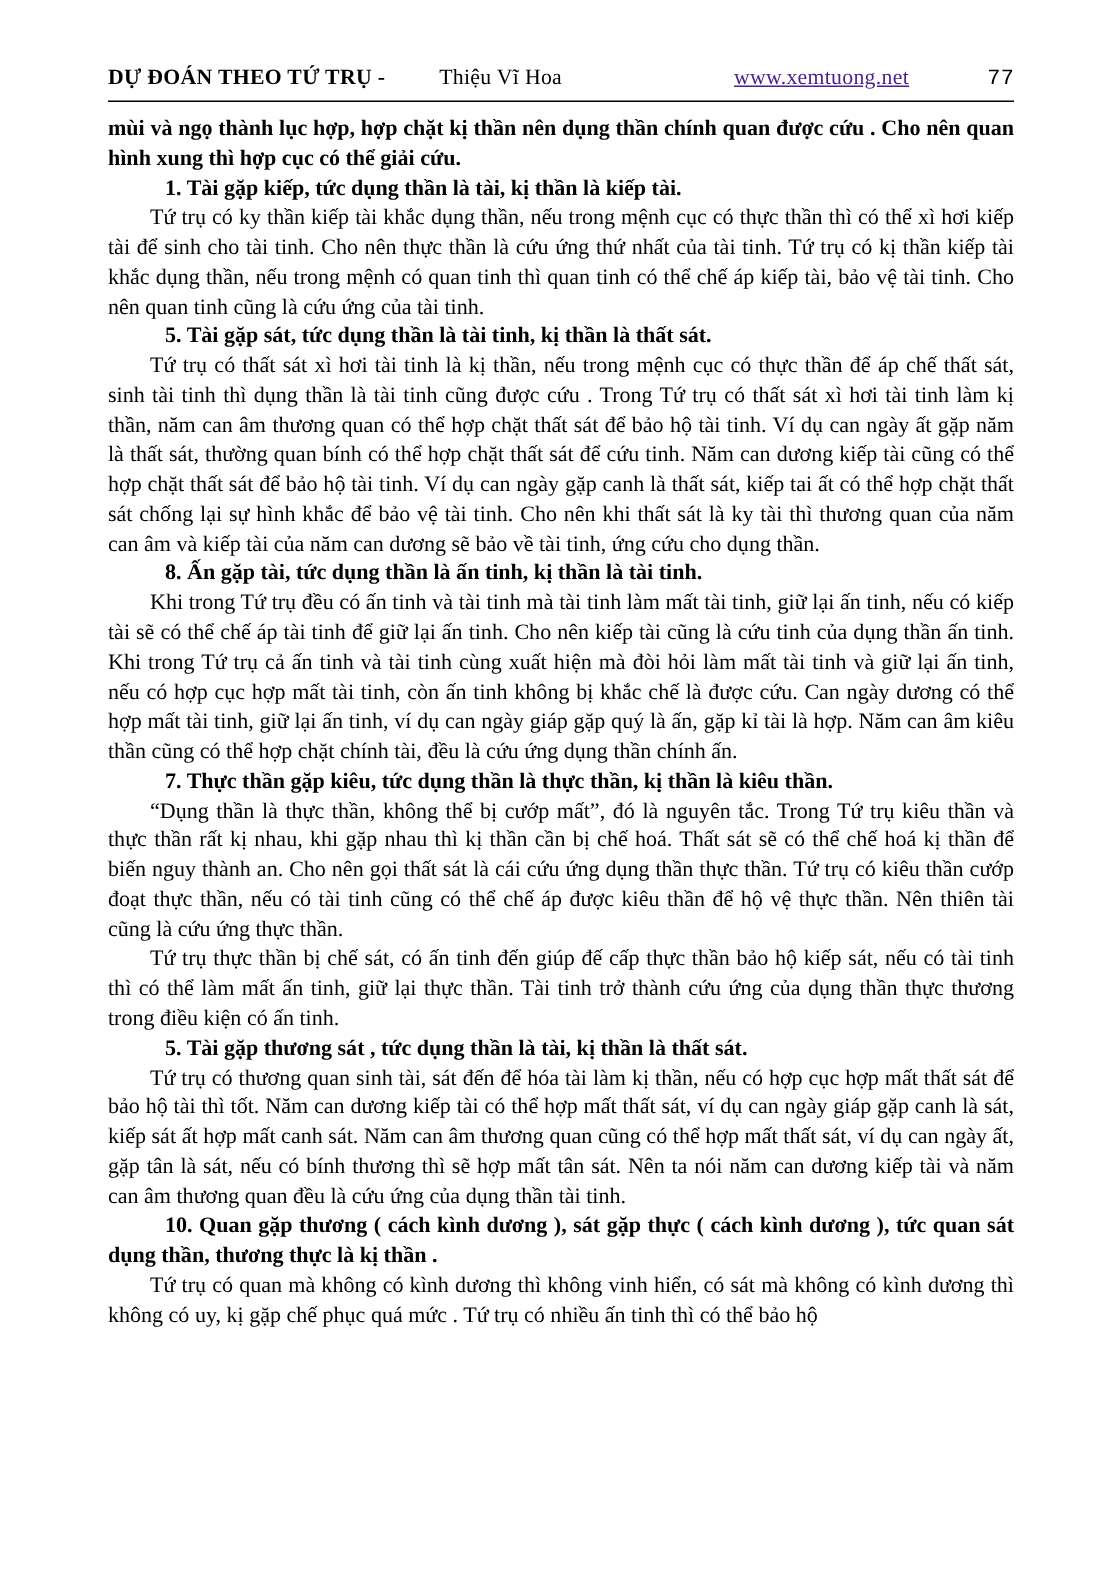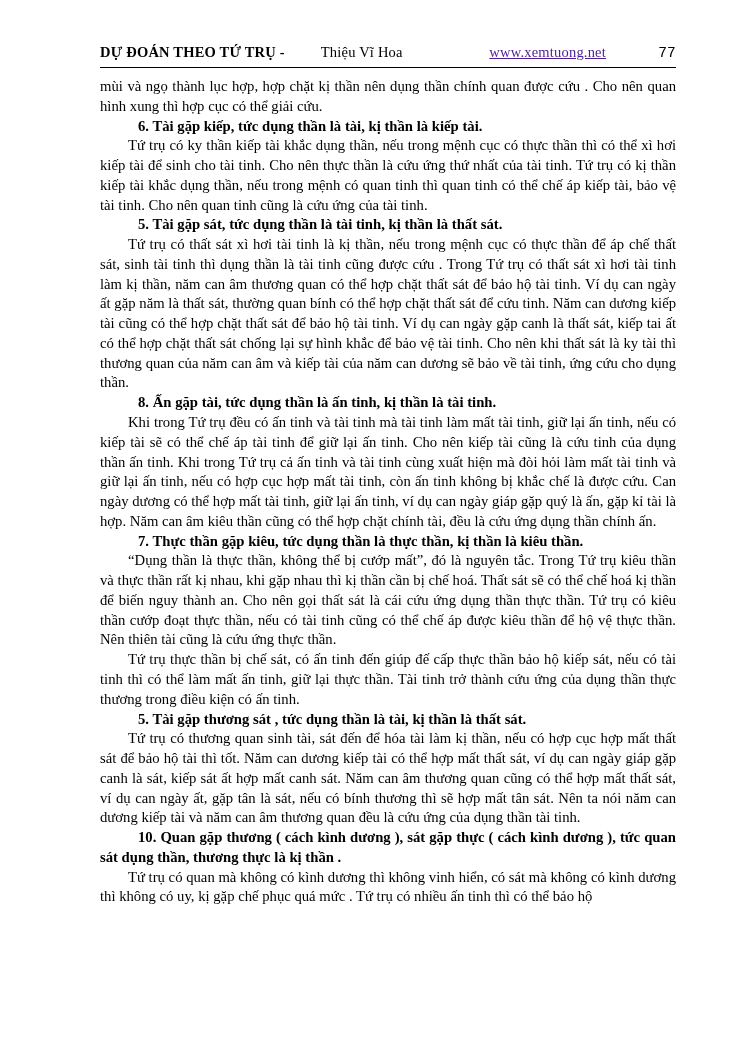--- a/index.html
+++ b/index.html
@@ -11,21 +11,21 @@
     height: 1053px;
     background: #ffffff;
     font-family: "Liberation Serif", "DejaVu Serif", serif;
     color: #000000;
   }
   .page {
     position: relative;
     width: 744px;
     height: 1053px;
     box-sizing: border-box;
-    padding: 44px 68px 30px 100px;
+    padding: 44px 68px 30px 72px;
   }
   .header {
     display: flex;
     align-items: baseline;
     font-size: 14.5px;
     letter-spacing: 0.2px;
     padding-bottom: 6px;
   }
   .header .title {
     font-weight: bold;
@@ -59,20 +59,21 @@
   }
   p {
     margin: 0;
     text-indent: 0;
   }
   p.body {
     text-indent: 28px;
   }
   p.noindent {
     text-indent: 0;
+    font-weight: bold;
   }
   p.heading {
     font-weight: bold;
     text-indent: 38px;
   }
   p.heading.wrap {
     text-indent: 38px;
   }
 </style>
 </head>
@@ -84,21 +85,21 @@
     <span class="title">DỰ ĐOÁN THEO TỨ TRỤ -</span>
     <span class="author">Thiệu Vĩ  Hoa</span>
     <span class="site">www.xemtuong.net</span>
     <span class="pageno">77</span>
   </div>
 
   <div class="rule"></div>
 
   <div class="content">
     <p class="noindent">mùi và ngọ thành lục hợp, hợp chặt kị thần nên dụng thần chính quan được cứu . Cho nên quan hình xung thì hợp cục có thể giải cứu.</p>
-    <p class="heading">6.  Tài gặp kiếp, tức dụng thần là tài, kị thần là kiếp tài.</p>
+    <p class="heading">1.  Tài gặp kiếp, tức dụng thần là tài, kị thần là kiếp tài.</p>
     <p class="body">Tứ trụ có ky thần kiếp tài khắc dụng thần, nếu trong mệnh cục có thực thần thì có thể xì hơi kiếp tài để sinh cho tài tinh. Cho nên thực thần là cứu ứng thứ nhất của tài tinh. Tứ trụ có kị thần kiếp tài khắc dụng thần, nếu trong mệnh có quan tinh thì quan tinh có thể chế áp kiếp tài, bảo vệ tài tinh. Cho nên quan tinh cũng là cứu ứng của tài tinh.</p>
     <p class="heading">5. Tài gặp sát, tức dụng thần là tài tinh, kị thần là thất sát.</p>
     <p class="body">Tứ trụ có thất sát xì hơi tài tinh là kị thần, nếu trong mệnh cục có thực thần để áp chế thất sát, sinh tài tinh thì dụng thần là tài tinh cũng được cứu . Trong Tứ trụ có thất sát xì hơi tài tinh làm kị thần, năm can âm thương quan có thể hợp chặt thất sát để bảo hộ tài tinh. Ví dụ can ngày ất gặp năm là thất sát, thường quan bính có thể hợp chặt thất  sát để cứu tinh. Năm can dương kiếp tài cũng có thể hợp chặt thất sát để bảo hộ tài tinh. Ví dụ can ngày gặp canh là thất sát, kiếp tai ất có thể hợp chặt thất sát chống lại sự hình khắc để bảo vệ tài tinh. Cho nên khi thất sát là ky tài thì thương quan của năm can âm và kiếp tài của năm can dương sẽ bảo về tài tinh, ứng cứu cho dụng thần.</p>
     <p class="heading">8.  Ấn gặp tài, tức dụng thần là ấn tinh, kị thần là tài tinh.</p>
     <p class="body">Khi trong Tứ trụ đều có ấn tinh và tài tinh mà tài tinh làm mất tài tinh, giữ lại ấn tinh, nếu có kiếp tài sẽ có thể chế áp tài tinh để giữ lại ấn tinh. Cho nên kiếp tài cũng là cứu tinh của dụng thần ấn tinh. Khi trong Tứ trụ cả ấn tinh và tài tinh cùng xuất hiện mà đòi hỏi làm mất tài tinh và giữ lại ấn tinh, nếu có hợp cục hợp mất tài tinh, còn ấn tinh không bị khắc chế là được cứu. Can ngày dương có thể hợp mất tài tinh,  giữ lại ấn tinh, ví dụ can ngày giáp gặp quý là ấn, gặp kỉ tài là hợp. Năm can âm kiêu thần cũng có thể hợp chặt chính tài, đều là cứu ứng dụng thần chính ấn.</p>
     <p class="heading">7.   Thực thần gặp kiêu, tức dụng thần là thực thần, kị thần là kiêu thần.</p>
     <p class="body">“Dụng thần là thực thần, không thể bị cướp mất”, đó là nguyên tắc. Trong Tứ trụ kiêu thần và thực thần rất kị nhau, khi gặp nhau thì kị thần cần bị chế hoá. Thất sát sẽ có thể chế hoá kị thần để biến nguy thành an. Cho nên gọi thất sát là cái cứu ứng dụng thần thực thần. Tứ trụ có kiêu thần cướp đoạt thực thần, nếu có tài tinh cũng có thể chế áp được kiêu thần để hộ vệ thực thần. Nên thiên tài cũng là cứu ứng thực thần.</p>
     <p class="body">Tứ trụ thực thần bị chế sát, có ấn tinh đến giúp đế cấp thực thần bảo hộ kiếp sát, nếu có tài tinh thì có thể làm mất ấn tinh, giữ lại thực thần. Tài tinh trở thành cứu ứng của dụng thần thực thương trong điều kiện có ấn tinh.</p>
     <p class="heading">5.  Tài  gặp thương sát , tức dụng thần là tài, kị thần là thất sát.</p>
     <p class="body">Tứ trụ có thương quan sinh tài, sát đến để hóa tài làm kị thần, nếu có hợp cục hợp mất thất sát  để bảo hộ tài thì tốt. Năm can dương kiếp tài có thể hợp mất thất sát, ví dụ can ngày giáp gặp canh là sát, kiếp sát ất hợp mất canh sát. Năm can âm thương quan cũng có thể hợp mất thất sát, ví dụ can ngày ất, gặp tân là sát, nếu có bính thương thì sẽ hợp mất tân sát. Nên ta nói năm can dương kiếp tài và năm can âm thương quan đều là cứu ứng của dụng thần tài tinh.</p>

